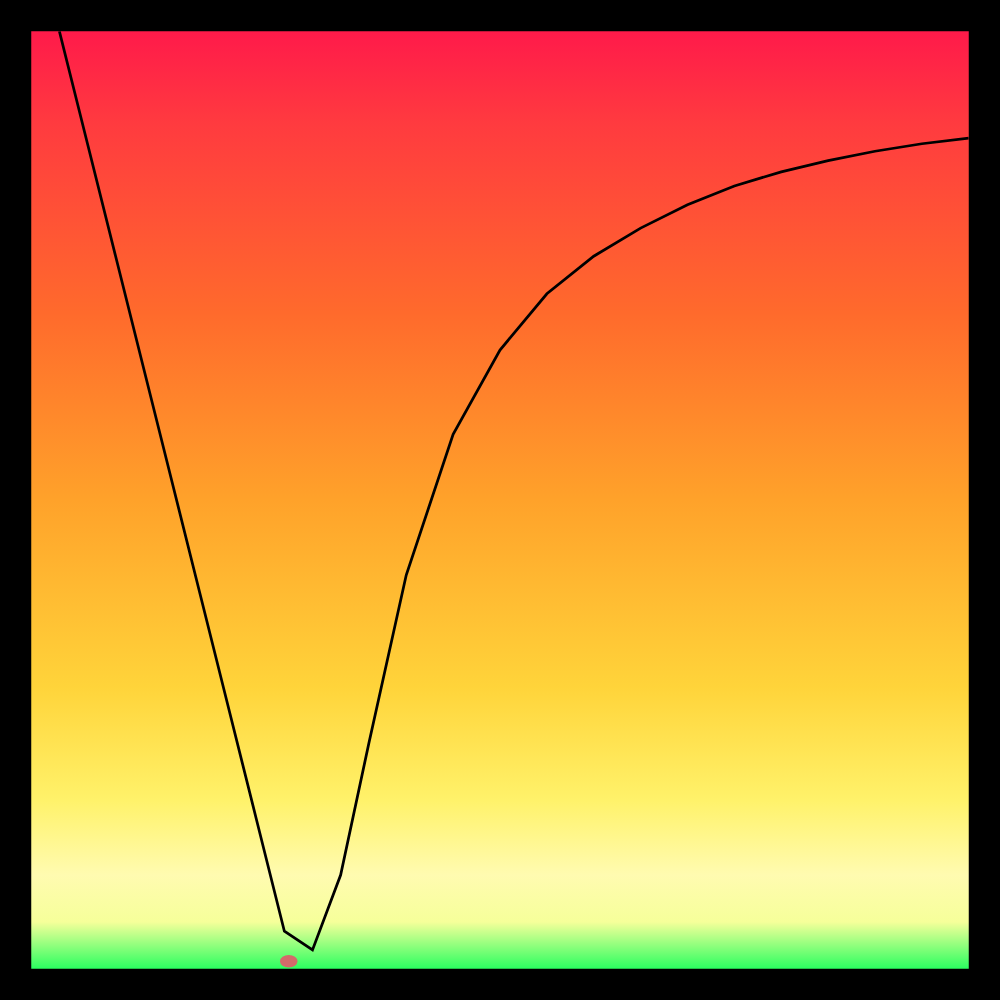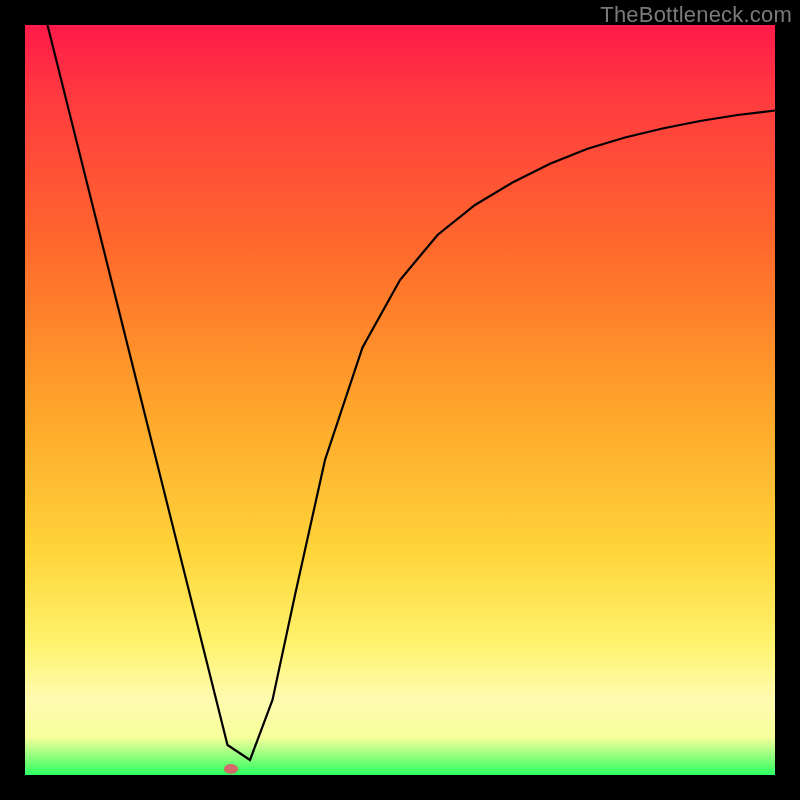--- a/index.html
+++ b/index.html
@@ -70,14 +70,13 @@
 
 <div class="frame">
 
   <div class="plot-area">
     <svg class="curve" viewBox="0 0 750 750" preserveAspectRatio="none">
       <path id="curve-path" d="M22.50 0.00 L45.00 90.00 L67.50 180.00 L90.00 270.00 L112.50 360.00 L135.00 450.00 L157.50 540.00 L180.00 630.00 L202.50 720.00 L225.00 735.00 L247.50 675.00 L270.00 570.00 L300.00 435.00 L337.50 322.50 L375.00 255.00 L412.50 210.00 L450.00 180.00 L487.50 157.50 L525.00 138.75 L562.50 123.75 L600.00 112.50 L637.50 103.50 L675.00 96.00 L712.50 90.00 L750.00 85.50" fill="none" stroke="#000" stroke-width="2.2"></path>
     </svg>
     <div class="marker" id="marker" style="left: 206.25px; top: 744px; background: rgb(212, 106, 106);"></div>
   </div>
 
-  <div class="watermark">TheBottleneck.com</div>
 </div>
 
 </body></html>

